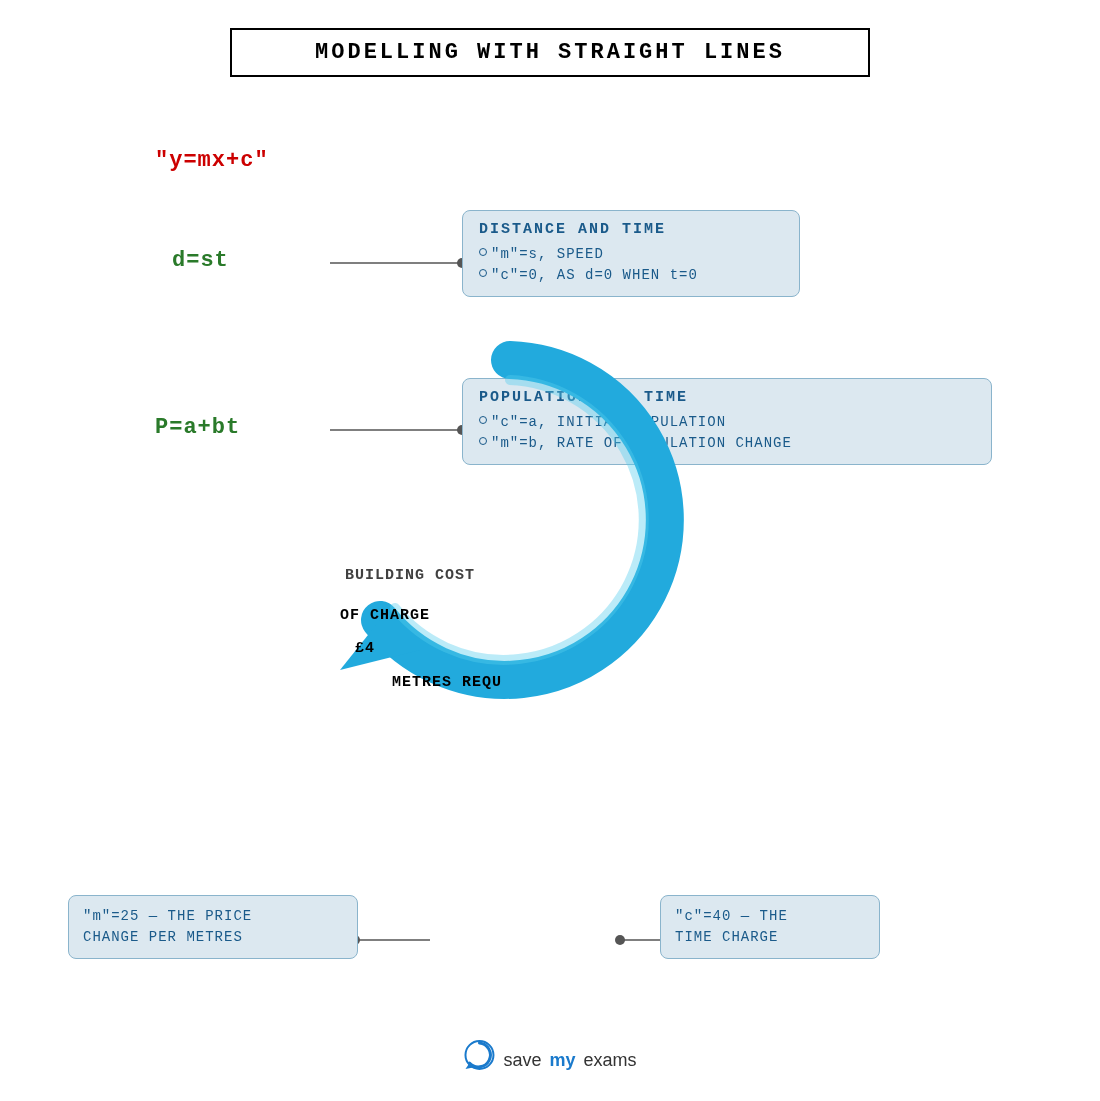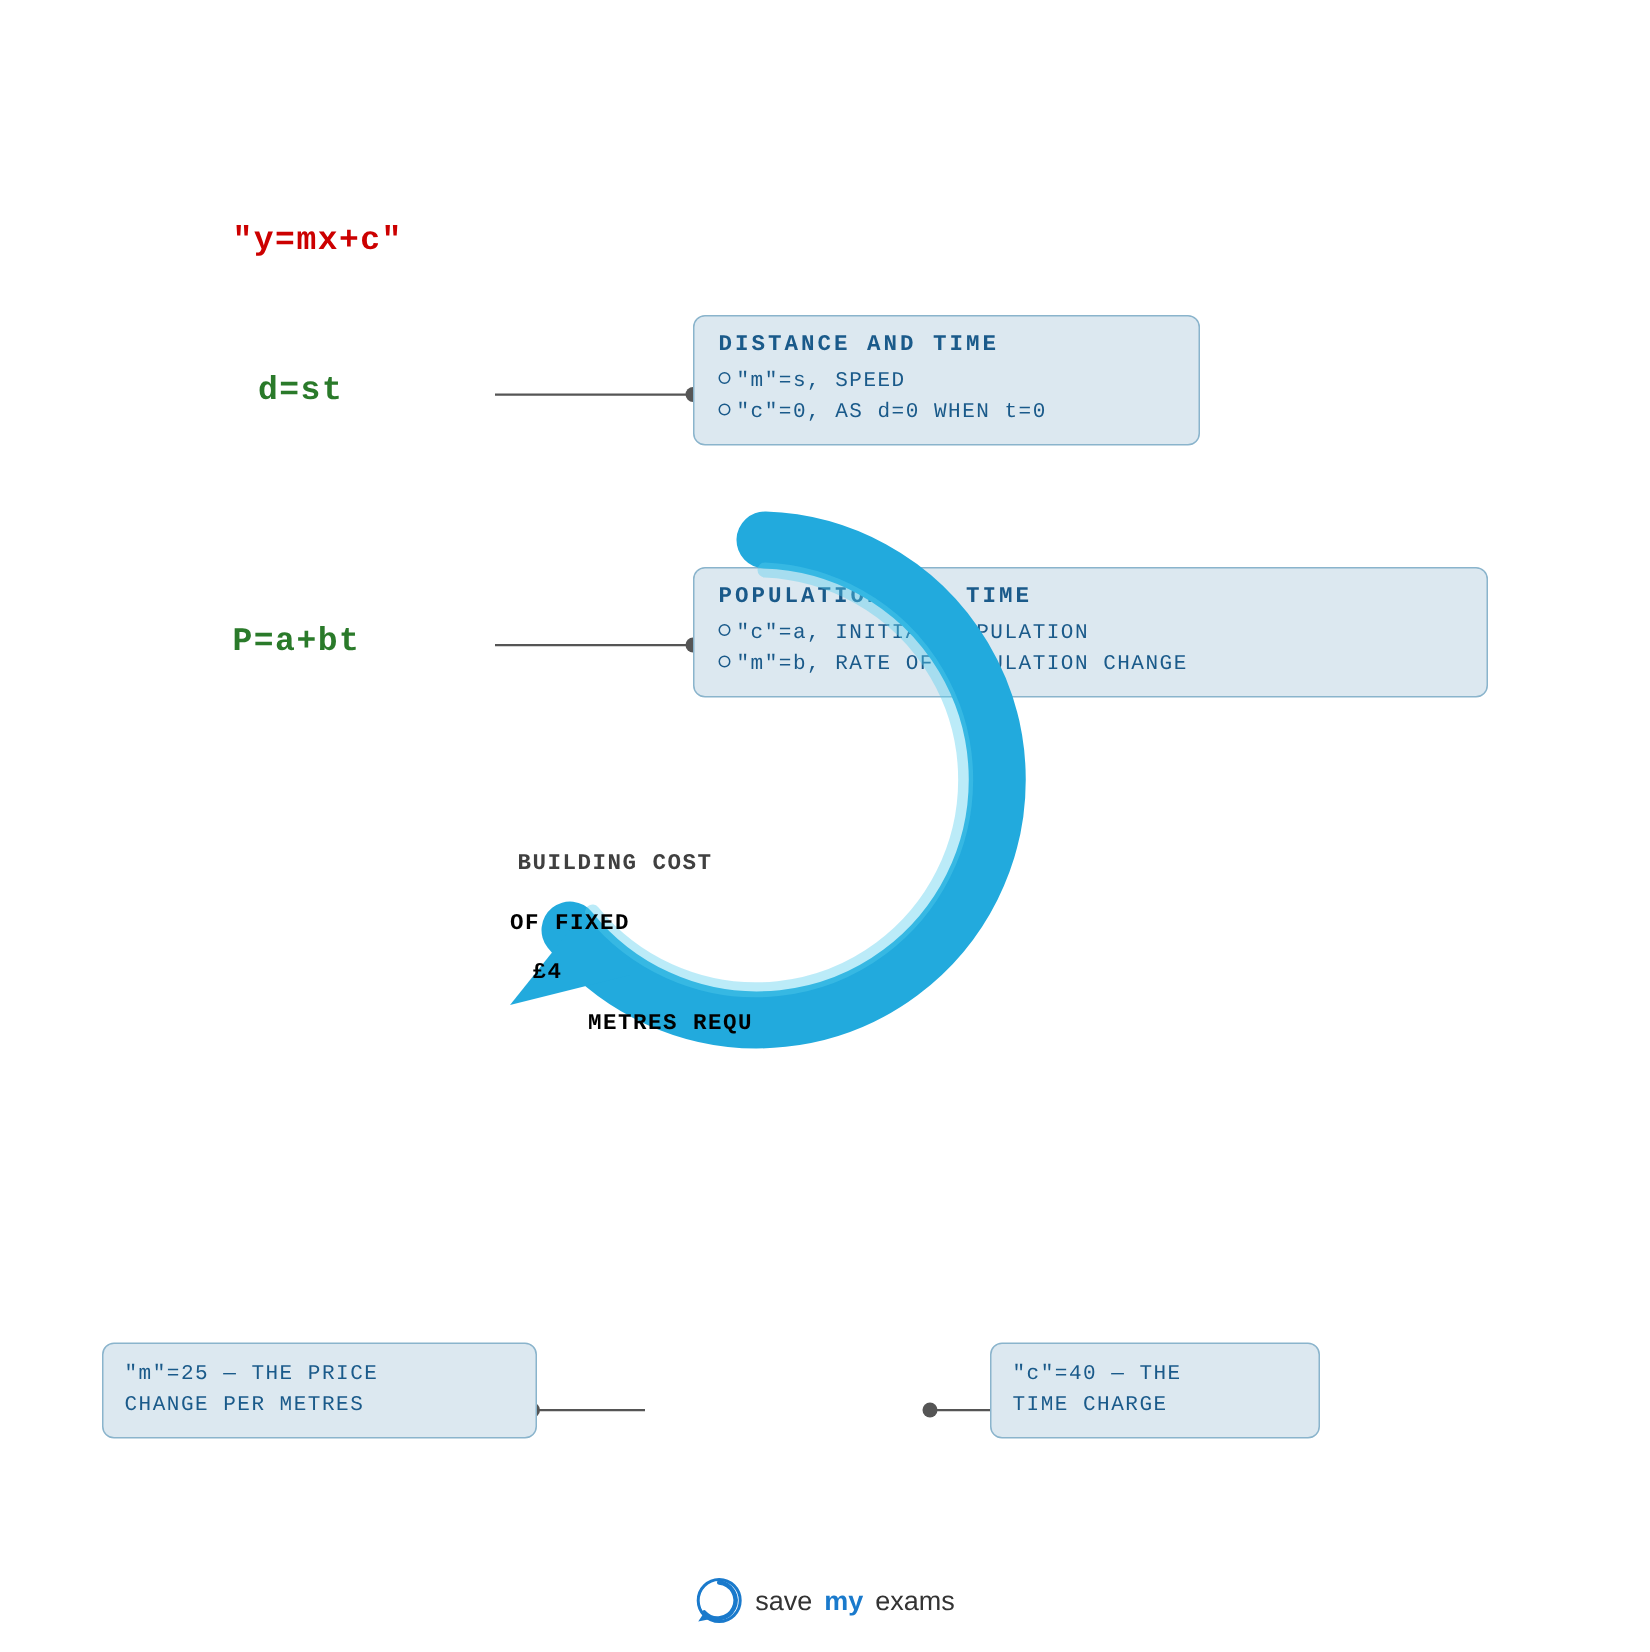--- a/index.html
+++ b/index.html
@@ -130,25 +130,25 @@
       font-size: 26px;
       font-weight: bold;
       color: #2a7a2a;
       font-family: 'Courier New', Courier, monospace;
       letter-spacing: 2px;
     }
 
     
     .logo-area {
       position: absolute;
-      bottom: 18px;
+      bottom: 30px;
       left: 50%;
       transform: translateX(-50%);
       display: flex;
-      align-items: center;
+      align-items: flex-end;
       gap: 8px;
       font-family: Arial, sans-serif;
       font-size: 18px;
       color: #333;
     }
 
     .logo-icon {
       width: 32px;
       height: 32px;
     }
@@ -188,20 +188,23 @@
     <line x1="462" y1="430" x2="330" y2="430" stroke="#555" stroke-width="1.5"></line>
     <circle cx="462" cy="430" r="5" fill="#555"></circle>
 
     <line x1="355" y1="940" x2="430" y2="940" stroke="#555" stroke-width="1.5"></line>
     <circle cx="355" cy="940" r="5" fill="#555"></circle>
 
     <line x1="620" y1="940" x2="660" y2="940" stroke="#555" stroke-width="1.5"></line>
     <circle cx="620" cy="940" r="5" fill="#555"></circle>
   </svg>
 
+  <div class="title-box">
+    <span>MODELLING  WITH  STRAIGHT  LINES</span>
+  </div>
 
   <div class="red-formula">"y=mx+c"</div>
 
   <div class="green-eq" style="top:248px; left:172px;">d=st</div>
 
   <div class="green-eq" style="top:415px; left:155px;">P=a+bt</div>
 
   <div class="info-box" style="top:210px; left:462px; width:338px;">
     <div class="box-title">DISTANCE  AND  TIME</div>
     <div class="box-item">
@@ -241,21 +244,21 @@
     <polygon points="60,290 20,340 100,320" fill="#22aadd"></polygon>
 
     <path d="M 190 50
              A 140 140 0 1 1 75 278" fill="none" stroke="#55ccee" stroke-width="10" stroke-linecap="round" opacity="0.4"></path>
   </svg>
 
   <div class="hidden-section" style="top:565px; left:345px; color:#404040;">
     <div>BUILDING  COST</div>
   </div>
   <div class="hidden-section" style="top:605px; left:340px; color:#000;">
-    <div>OF  FIXED</div>
+    <div>OF  CHARGE</div>
   </div>
   <div class="hidden-section" style="top:638px; left:355px; color:#000;">
     <div>£4</div>
   </div>
   <div class="hidden-section" style="top:672px; left:392px; color:#000;">
     <div>METRES  REQU</div>
   </div>
 
 
   <div class="callout-box" style="top:895px; left:68px; width:290px;">

